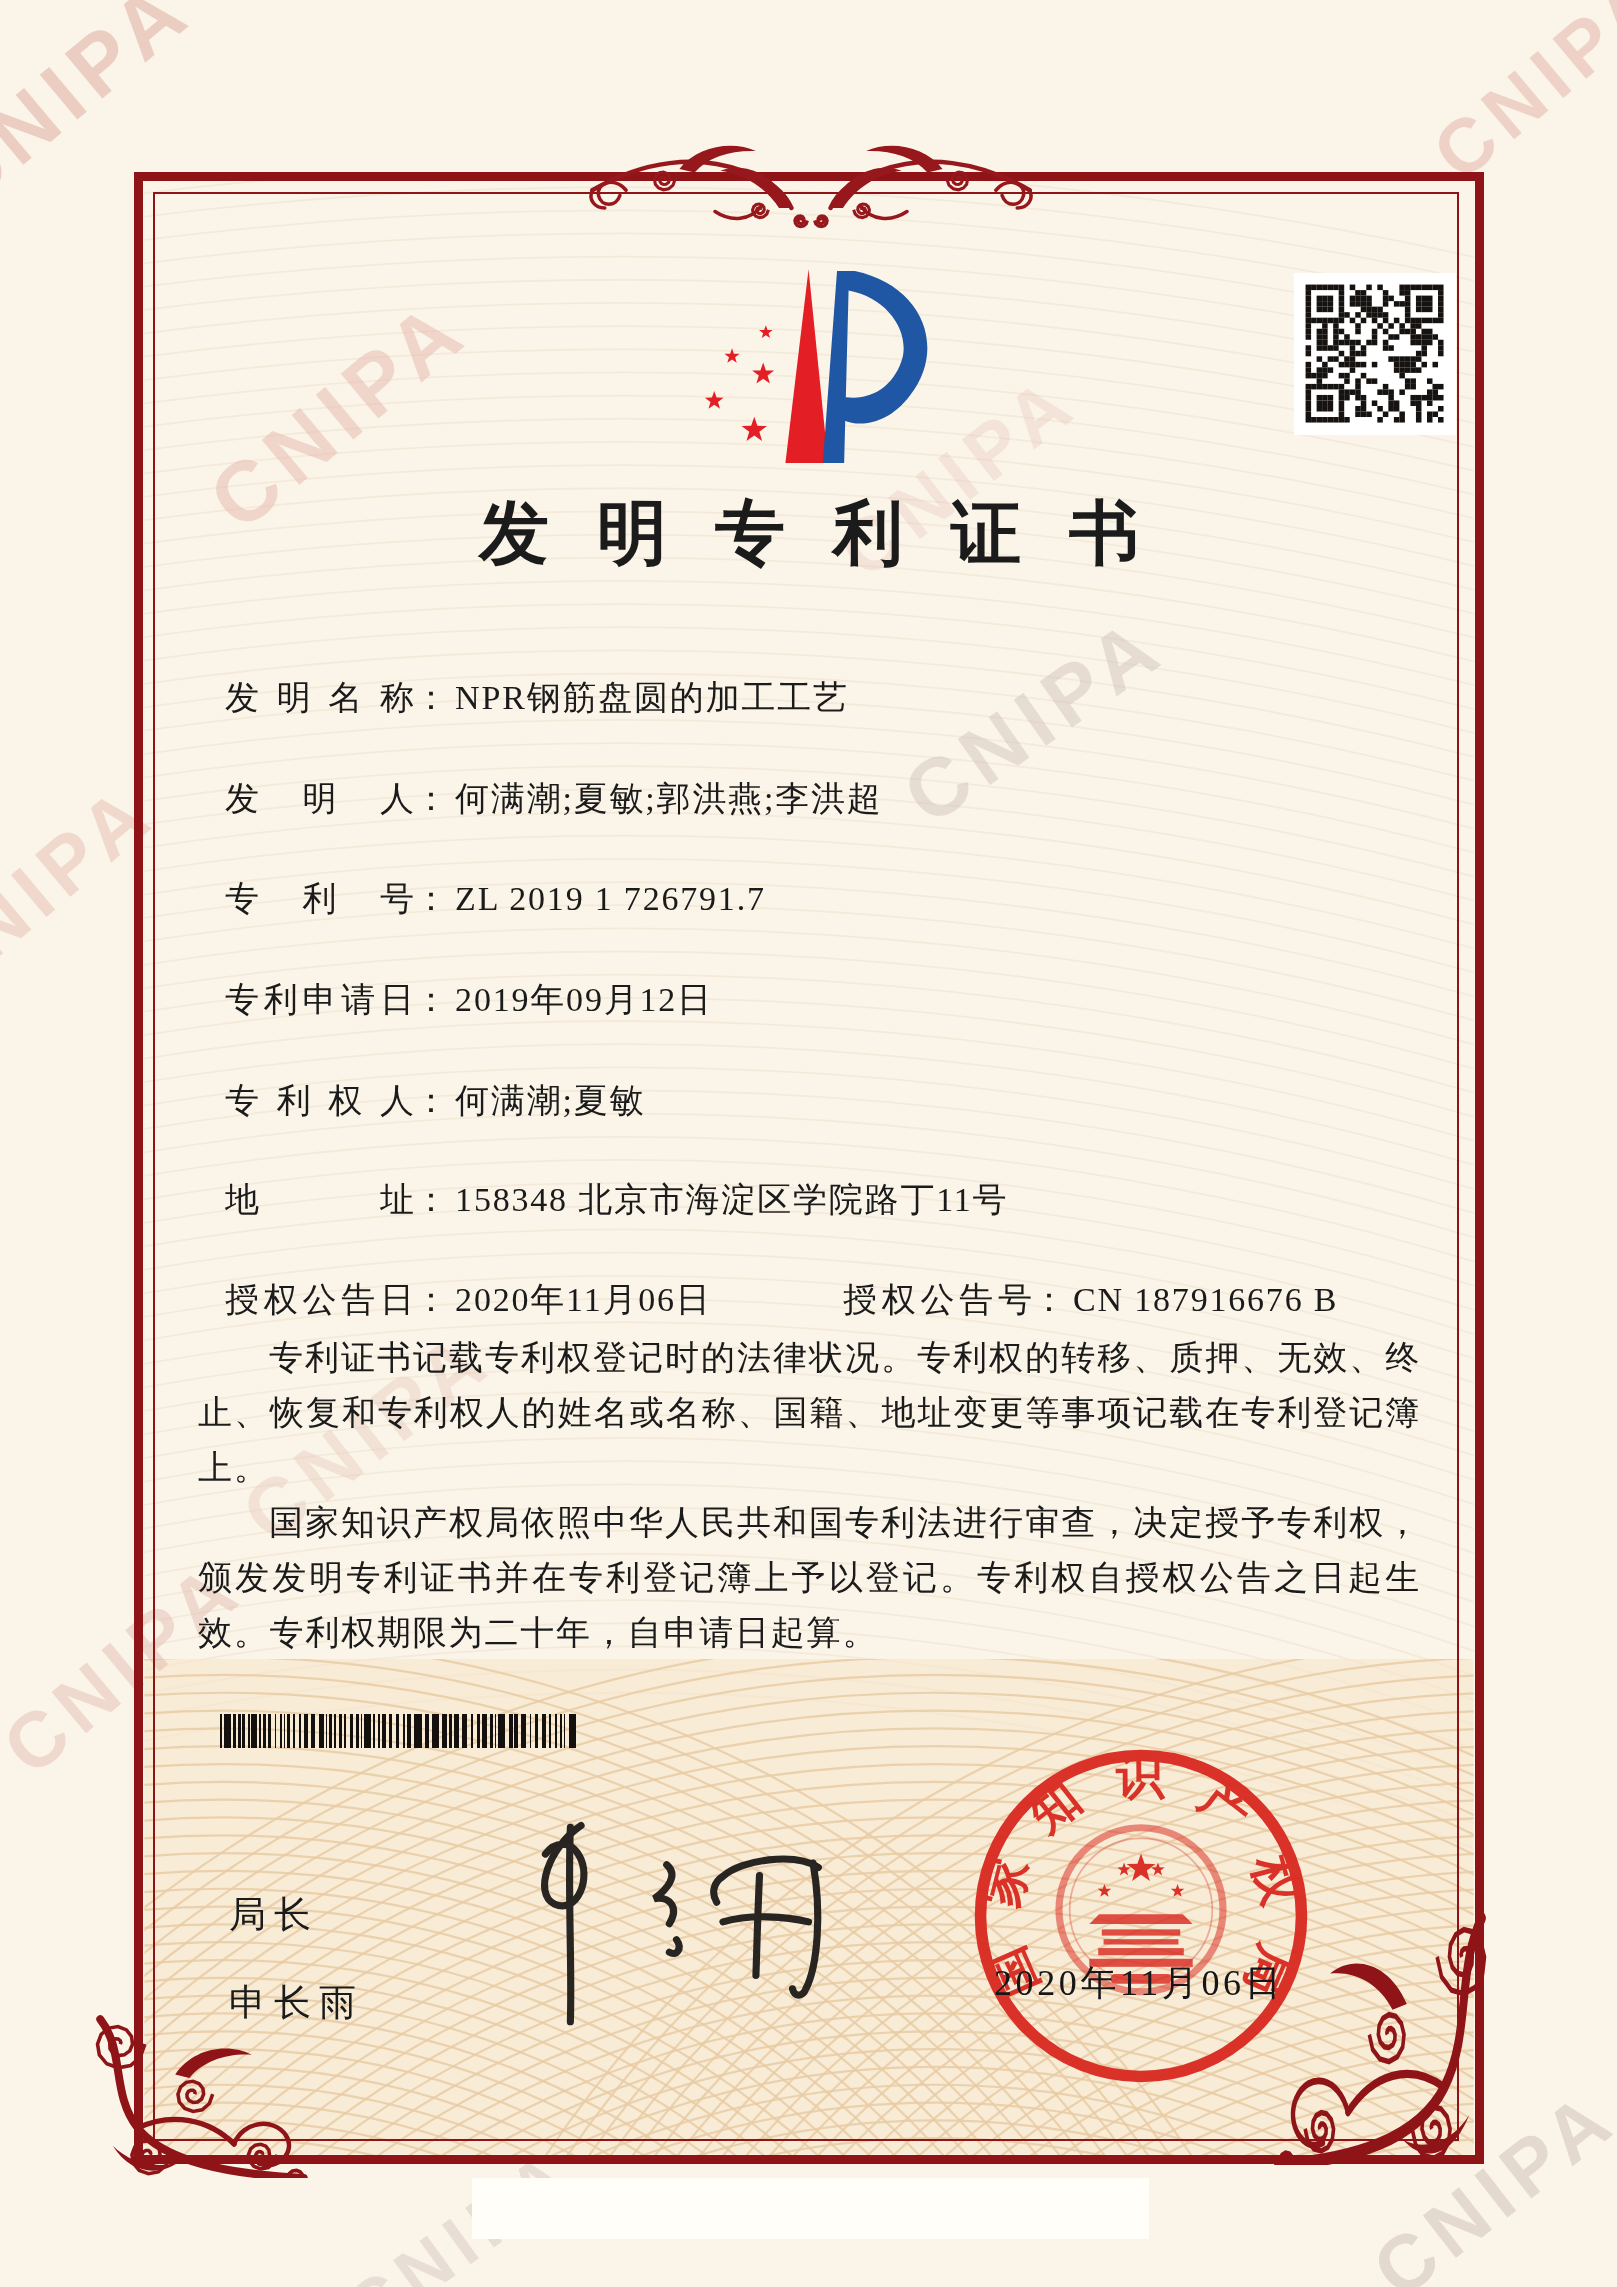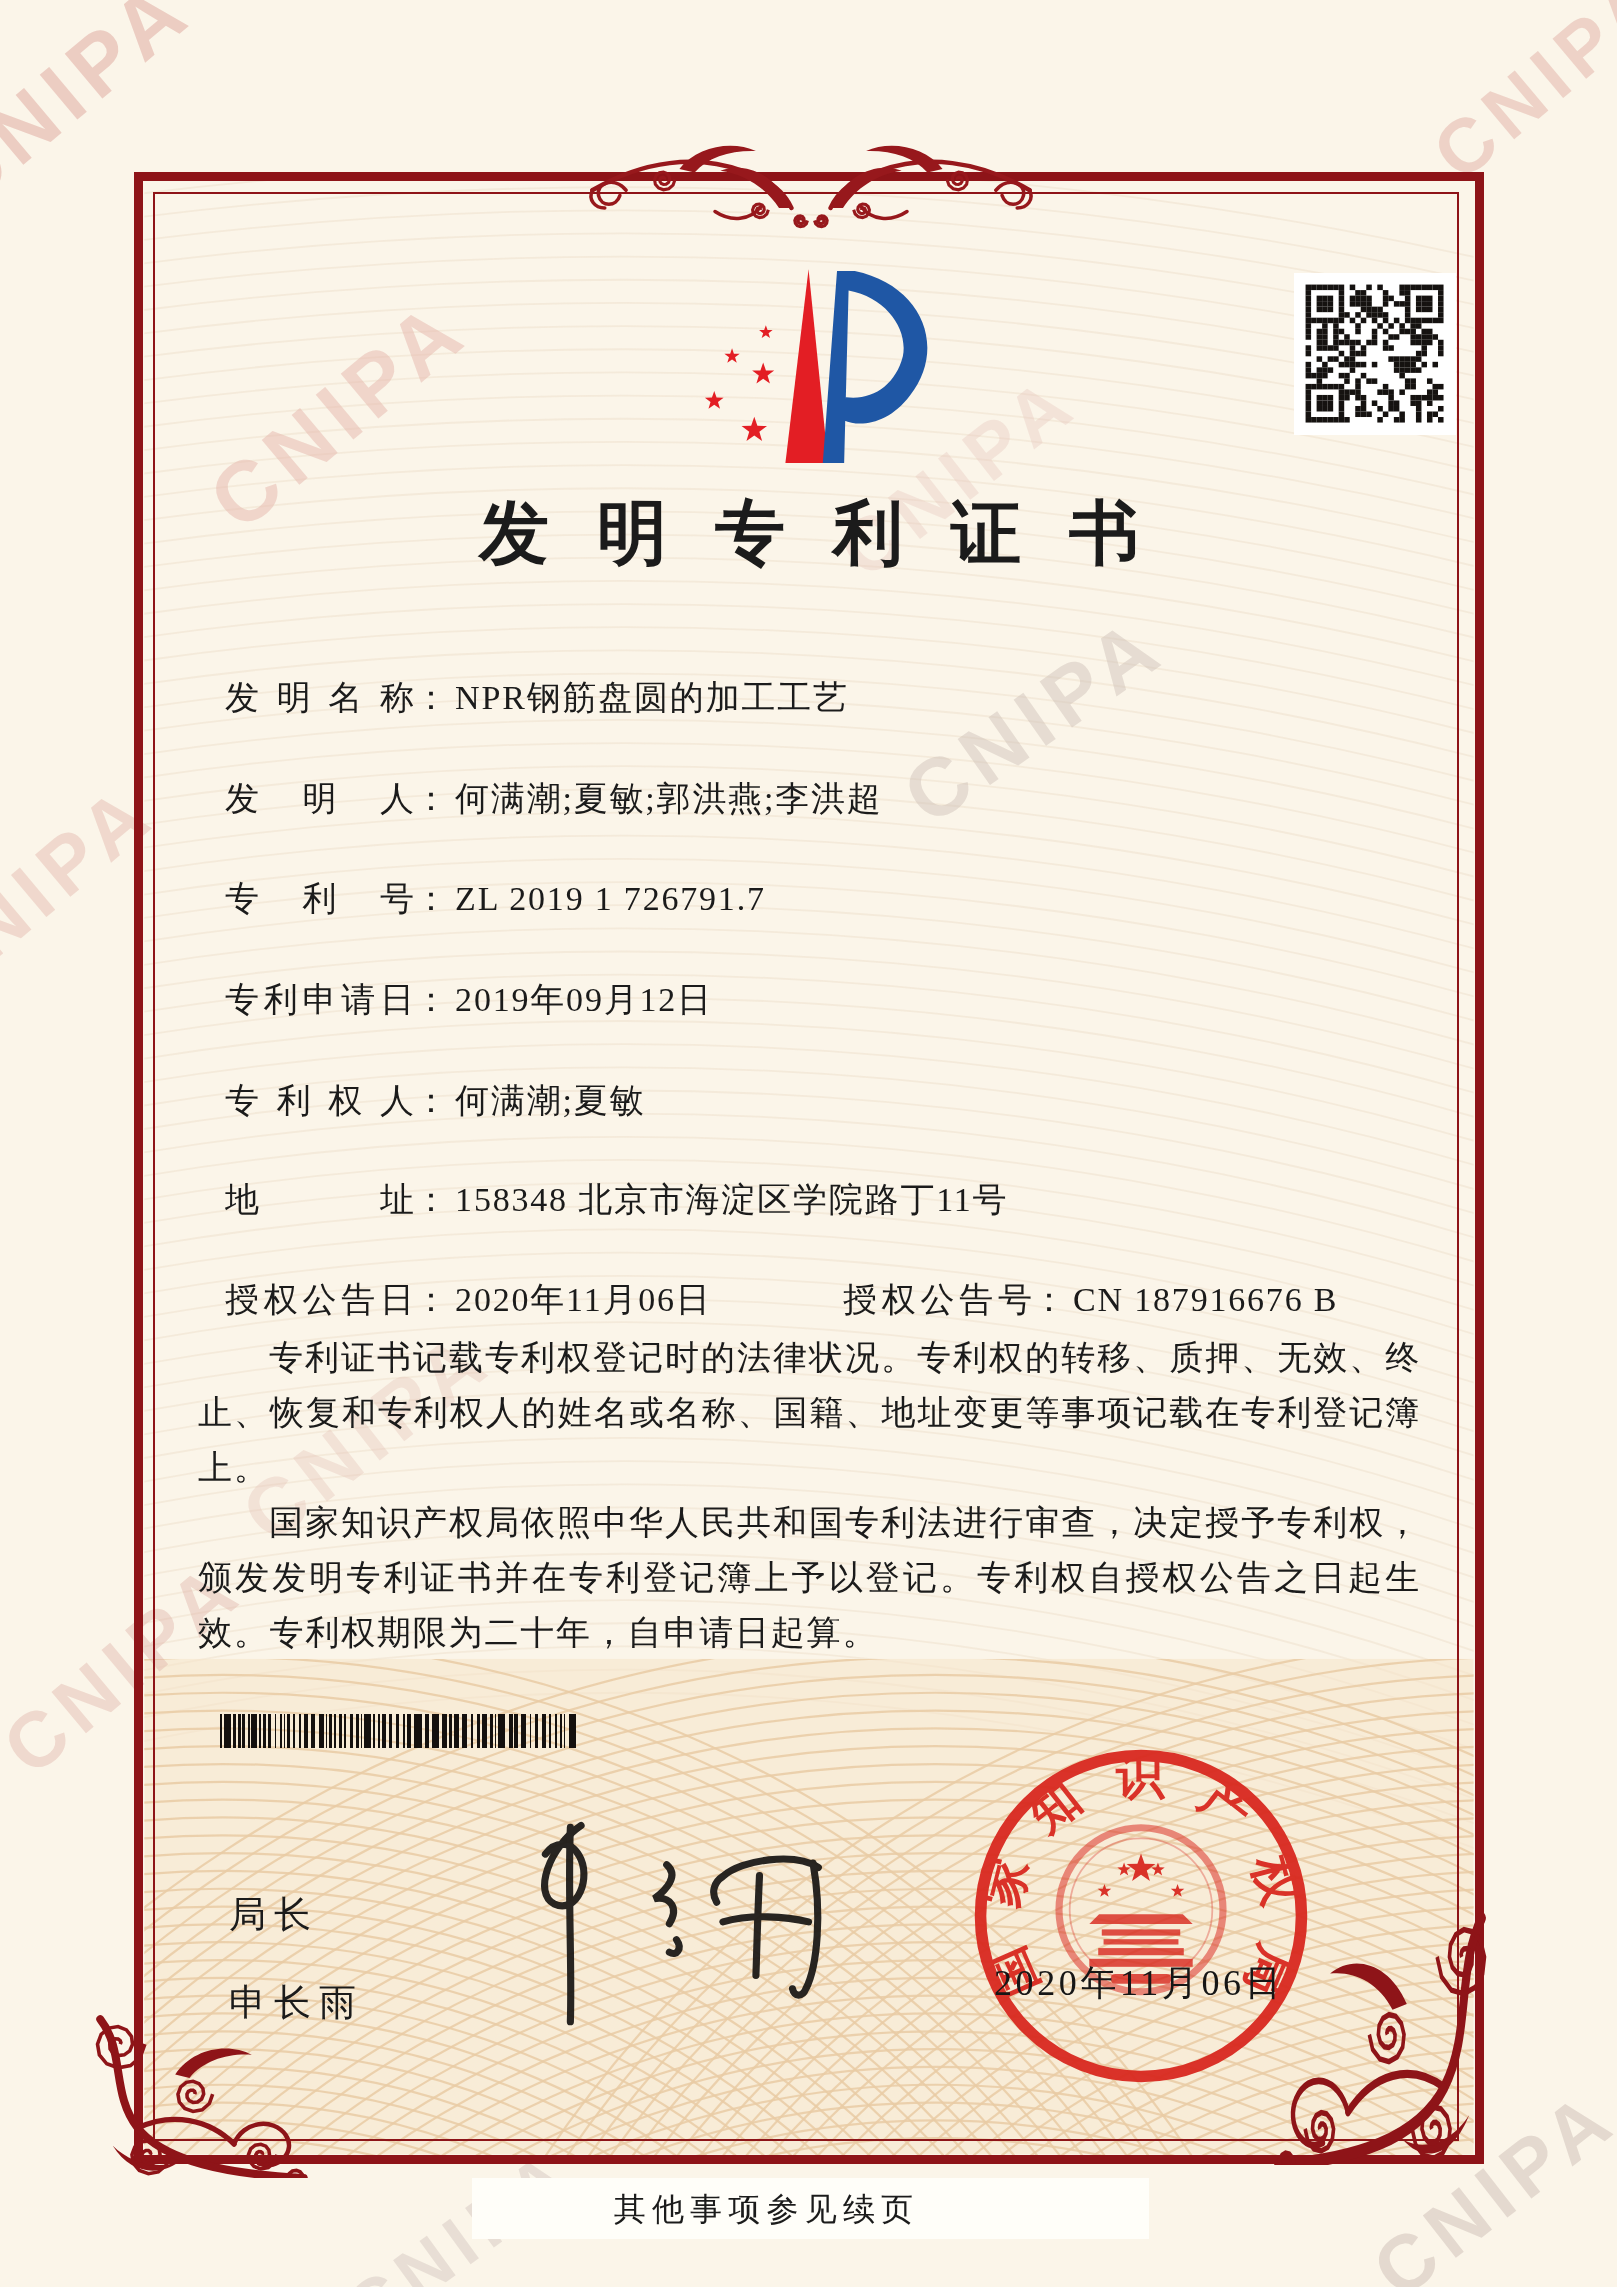--- a/index.html
+++ b/index.html
@@ -731,16 +731,15 @@
         <rect x="-48" y="43" width="96" height="8"></rect>
         <rect x="-58" y="55" width="116" height="9"></rect>
         <rect x="-34" y="72" width="68" height="11" rx="5"></rect>
       </g>
     </g>
   </svg>
 
   <div class="sealdate">2020年11月06日</div>
 
   <div class="whitestrip"></div>
-  <div class="note">其他事项参见续页</div>
 
 </div>
 
 
 </body></html>

